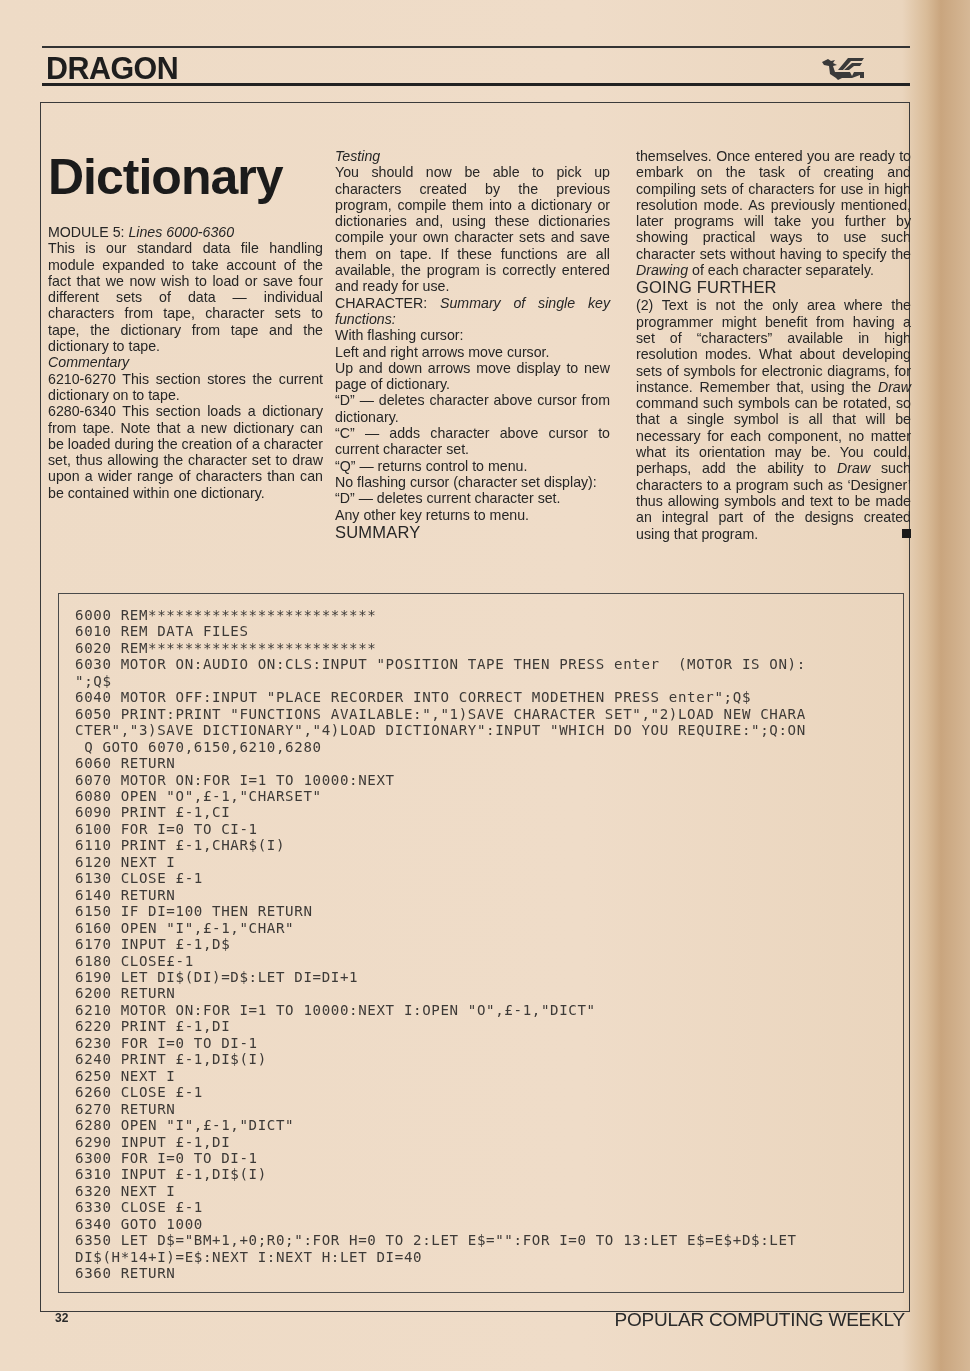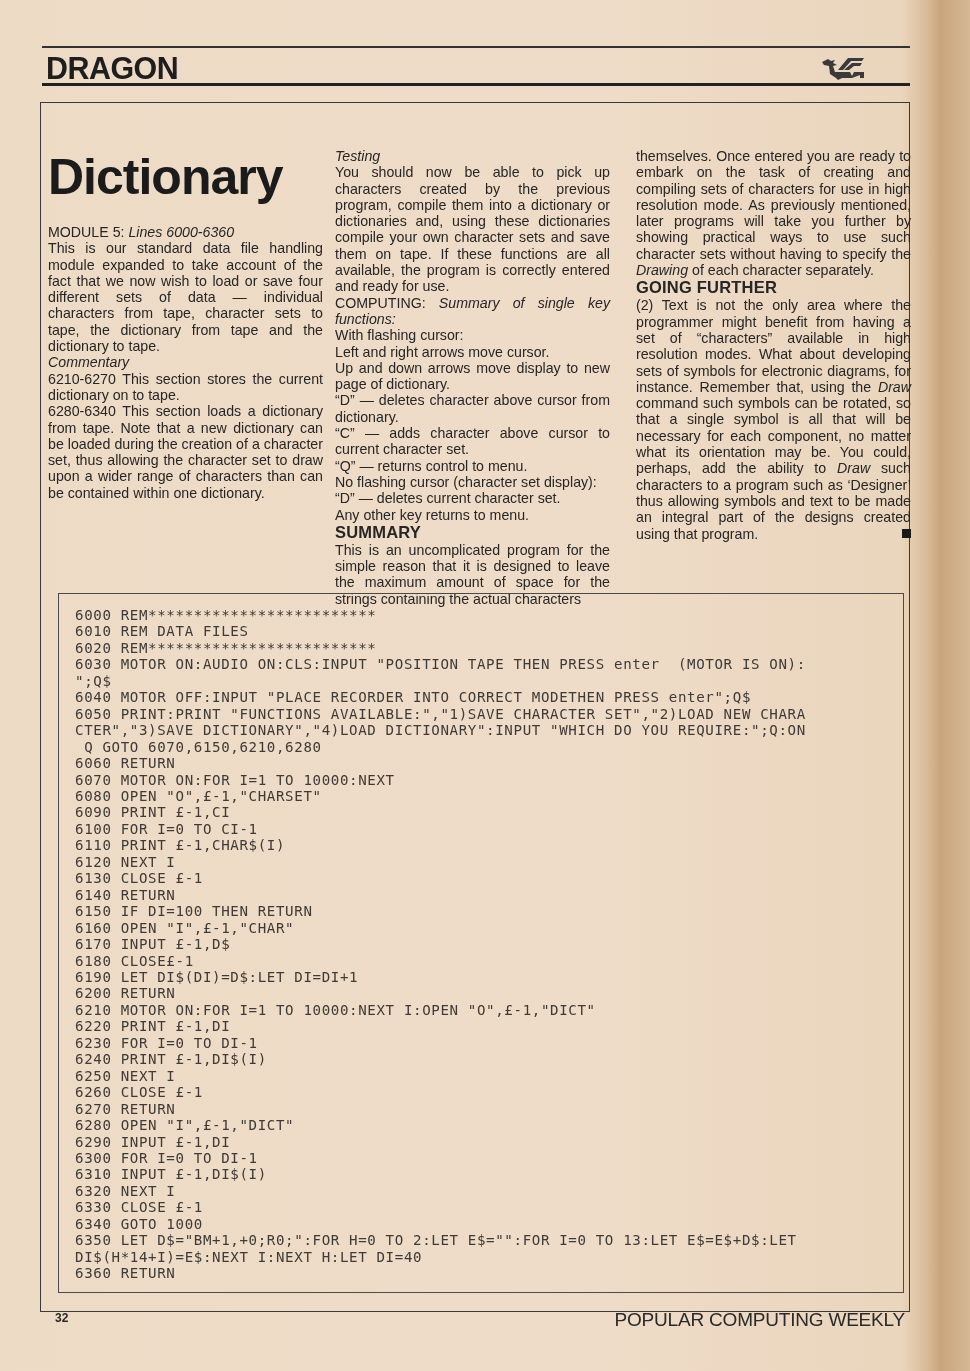--- a/index.html
+++ b/index.html
@@ -31,21 +31,21 @@
   .col p { margin: 0; text-align: justify; }
   .col .it { font-style: italic; }
   .col1 { left: 48px; top: 112px; }
   .col2 { left: 335px; }
   .col3 { left: 636px; }
 
   .headline {
     font-weight: bold; font-size: 50px; line-height: 58px;
     letter-spacing: -1px; color: #1b1b1b; margin: 0 0 18px 0 !important;
   }
-  .subhead { font-size: 16.5px; line-height: 19px; letter-spacing: 0.2px; font-weight: bold; }
+  .subhead { font-size: 16.5px; line-height: 19px; letter-spacing: 0.2px; }
   .end-mark { display: inline-block; width: 9px; height: 9px; background: #1a1a1a; float: right; margin-top: 3px; }
 
   .listing-box {
     position: absolute; left: 58px; top: 593px; width: 844px; height: 698px;
     border: 1px solid #4a4a4a;
   }
   .listing {
     position: absolute; left: 75px; top: 607px; width: 810px;
     font-family: "DejaVu Sans Mono", monospace; font-size: 13.6px; line-height: 16.45px;
     color: #3d3a37; letter-spacing: 0.6px; white-space: pre;
@@ -77,32 +77,31 @@
     <p><span>MODULE 5:</span> <span class="it">Lines 6000-6360</span></p>
     <p>This is our standard data file handling module expanded to take account of the fact that we now wish to load or save four different sets of data — individual characters from tape, character sets to tape, the dictionary from tape and the dictionary to tape.</p>
     <p class="it">Commentary</p>
     <p>6210-6270  This section stores the current dictionary on to tape.</p>
     <p>6280-6340  This section loads a dictionary from tape. Note that a new dictionary can be loaded during the creation of a character set, thus allowing the character set to draw upon a wider range of characters than can be contained within one dictionary.</p>
   </div>
 
   <div class="col col2">
     <p class="it">Testing</p>
     <p>You should now be able to pick up characters created by the previous program, compile them into a dictionary or dictionaries and, using these dictionaries compile your own character sets and save them on tape. If these functions are all available, the program is correctly entered and ready for use.</p>
-    <p><span>COMPUTING:</span> <span class="it">Summary of single key functions:</span></p>
+    <p><span>CHARACTER:</span> <span class="it">Summary of single key functions:</span></p>
     <p>With flashing cursor:</p>
     <p>Left and right arrows move cursor.</p>
     <p>Up and down arrows move display to new page of dictionary.</p>
     <p>“D” — deletes character above cursor from dictionary.</p>
     <p>“C” — adds character above cursor to current character set.</p>
     <p>“Q” — returns control to menu.</p>
     <p>No flashing cursor (character set display):</p>
     <p>“D” — deletes current character set.</p>
     <p>Any other key returns to menu.</p>
     <p class="subhead">SUMMARY</p>
-    <p>This is an uncomplicated program for the simple reason that it is designed to leave the maximum amount of space for the strings containing the actual characters</p>
   </div>
 
   <div class="col col3">
     <p><span>themselves. Once entered you are ready to embark on the task of creating and compiling sets of characters for use in high resolution mode. As previously mentioned, later programs will take you further by showing practical ways to use such character sets without having to specify the </span><span class="it">Drawing</span><span> of each character separately.</span></p>
     <p class="subhead">GOING FURTHER</p>
     <p><span>(2) Text is not the only area where the programmer might benefit from having a set of “characters” available in high resolution modes. What about developing sets of symbols for electronic diagrams, for instance. Remember that, using the </span><span class="it">Draw</span><span> command such symbols can be rotated, so that a single symbol is all that will be necessary for each component, no matter what its orientation may be. You could, perhaps, add the ability to </span><span class="it">Draw</span><span> such characters to a program such as ‘Designer’ thus allowing symbols and text to be made an integral part of the designs created using that program.</span><span class="end-mark"></span></p>
   </div>
 
   <div class="listing-box"></div>
   <div class="listing" id="listing"><span class="code-line">6000 REM*************************</span><span class="code-line">6010 REM DATA FILES</span><span class="code-line">6020 REM*************************</span><span class="code-line">6030 MOTOR ON:AUDIO ON:CLS:INPUT "POSITION TAPE THEN PRESS enter  (MOTOR IS ON):</span><span class="code-line">";Q$</span><span class="code-line">6040 MOTOR OFF:INPUT "PLACE RECORDER INTO CORRECT MODETHEN PRESS enter";Q$</span><span class="code-line">6050 PRINT:PRINT "FUNCTIONS AVAILABLE:","1)SAVE CHARACTER SET","2)LOAD NEW CHARA</span><span class="code-line">CTER","3)SAVE DICTIONARY","4)LOAD DICTIONARY":INPUT "WHICH DO YOU REQUIRE:";Q:ON</span><span class="code-line"> Q GOTO 6070,6150,6210,6280</span><span class="code-line">6060 RETURN</span><span class="code-line">6070 MOTOR ON:FOR I=1 TO 10000:NEXT</span><span class="code-line">6080 OPEN "O",£-1,"CHARSET"</span><span class="code-line">6090 PRINT £-1,CI</span><span class="code-line">6100 FOR I=0 TO CI-1</span><span class="code-line">6110 PRINT £-1,CHAR$(I)</span><span class="code-line">6120 NEXT I</span><span class="code-line">6130 CLOSE £-1</span><span class="code-line">6140 RETURN</span><span class="code-line">6150 IF DI=100 THEN RETURN</span><span class="code-line">6160 OPEN "I",£-1,"CHAR"</span><span class="code-line">6170 INPUT £-1,D$</span><span class="code-line">6180 CLOSE£-1</span><span class="code-line">6190 LET DI$(DI)=D$:LET DI=DI+1</span><span class="code-line">6200 RETURN</span><span class="code-line">6210 MOTOR ON:FOR I=1 TO 10000:NEXT I:OPEN "O",£-1,"DICT"</span><span class="code-line">6220 PRINT £-1,DI</span><span class="code-line">6230 FOR I=0 TO DI-1</span><span class="code-line">6240 PRINT £-1,DI$(I)</span><span class="code-line">6250 NEXT I</span><span class="code-line">6260 CLOSE £-1</span><span class="code-line">6270 RETURN</span><span class="code-line">6280 OPEN "I",£-1,"DICT"</span><span class="code-line">6290 INPUT £-1,DI</span><span class="code-line">6300 FOR I=0 TO DI-1</span><span class="code-line">6310 INPUT £-1,DI$(I)</span><span class="code-line">6320 NEXT I</span><span class="code-line">6330 CLOSE £-1</span><span class="code-line">6340 GOTO 1000</span><span class="code-line">6350 LET D$="BM+1,+0;R0;":FOR H=0 TO 2:LET E$="":FOR I=0 TO 13:LET E$=E$+D$:LET</span><span class="code-line">DI$(H*14+I)=E$:NEXT I:NEXT H:LET DI=40</span><span class="code-line">6360 RETURN</span></div>

